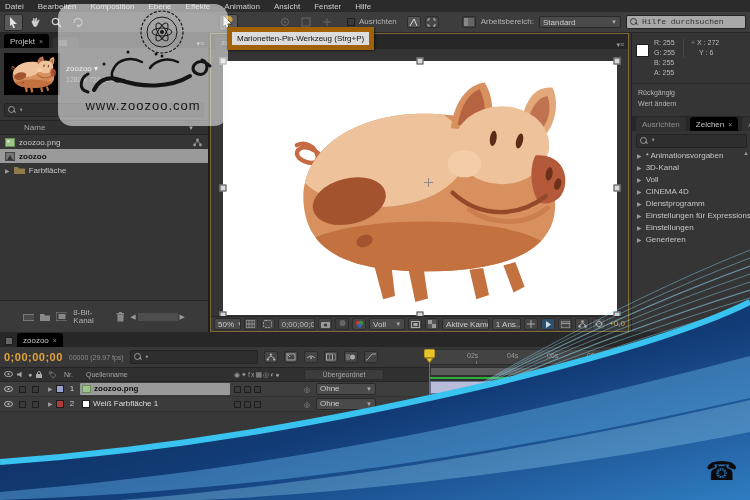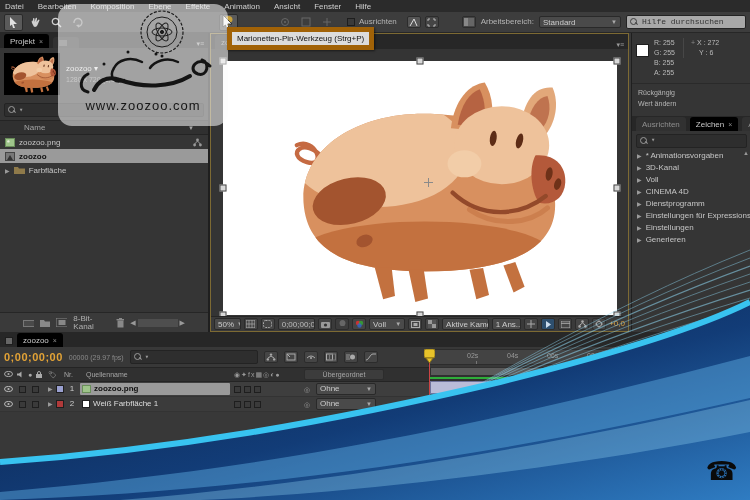--- a/index.html
+++ b/index.html
@@ -230,21 +230,21 @@
       <span>zoozoo</span>
     </div>
     <div class="fxrow" style="height:14px">
       <span class="twirl">▶</span>
       <svg width="11" height="8">
           <path d="M0,1 L4,1 L5,2.5 L11,2.5 L11,8 L0,8 Z" fill="#8f7a4a"></path>
         </svg>
       <span>Farbfläche</span>
     </div>
 
-    <div class="abs row" style="left:0;bottom:0;width:100%;height:20px;background:#3a3a3a;border-top:1px solid #262626;gap:6px;padding:0 23px;box-sizing:border-box">
+    <div class="abs row" style="left:0;bottom:0;width:100%;height:32px;background:#3a3a3a;border-top:1px solid #262626;gap:6px;padding:0 23px;box-sizing:border-box">
       <svg width="12" height="9">
           <rect y="2" width="12" height="7" fill="#777"></rect>
           <rect x="1" y="3" width="10" height="5" fill="#4a4a4a"></rect>
         </svg>
       <svg width="11" height="8">
           <path d="M0,1 L4,1 L5,2.5 L11,2.5 L11,8 L0,8 Z" fill="#888"></path>
         </svg>
       <svg width="12" height="9">
           <rect width="12" height="9" fill="none" stroke="#888"></rect>
           <rect x="2.5" y="2" width="7" height="5" fill="#888"></rect>

